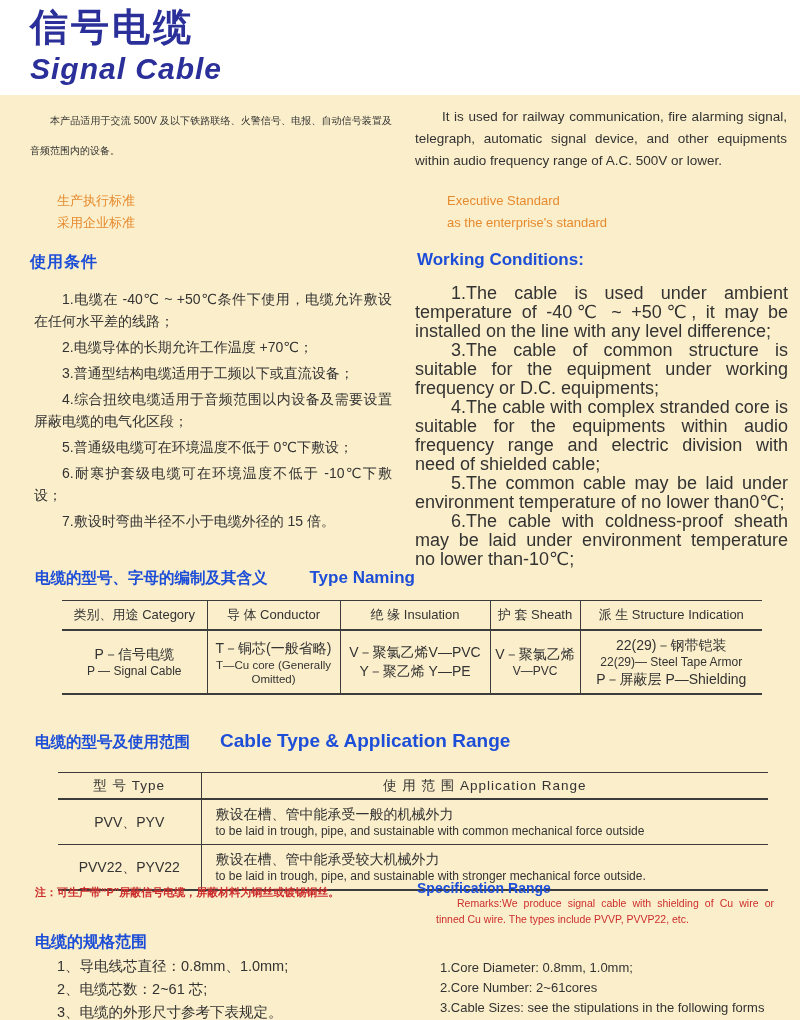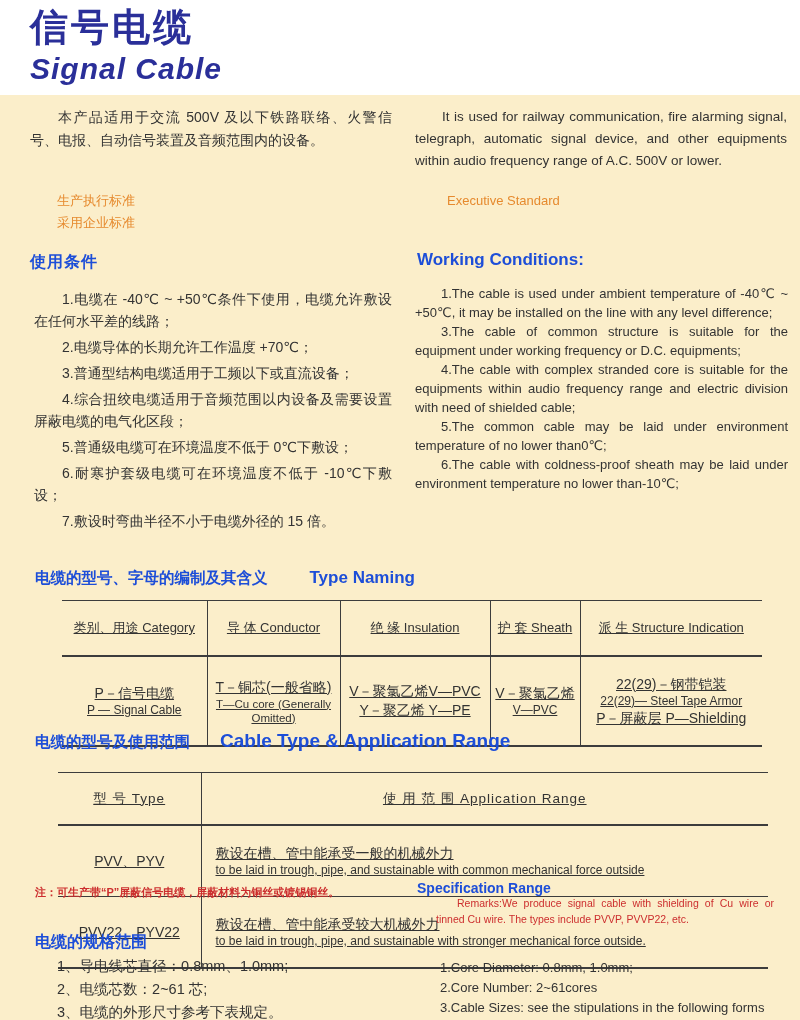--- a/index.html
+++ b/index.html
@@ -6,39 +6,39 @@
   body{
     width:800px;height:1020px;position:relative;overflow:hidden;
     background:#FBEECA;
     font-family:"Liberation Sans","DejaVu Sans",sans-serif;
     color:#333;
   }
   .abs{position:absolute;}
   .white-band{left:0;top:0;width:800px;height:95px;background:#FFFFFF;}
   .title-zh{left:30px;top:2px;font-size:38px;font-weight:bold;color:#2A2F99;letter-spacing:3px;}
   .title-en{left:30px;top:52px;font-size:30px;font-weight:bold;font-style:italic;color:#2A2F99;letter-spacing:1px;}
-  .intro{font-size:14px;line-height:23px;text-align:justify;}
+  .intro{font-size:10px;line-height:30px;text-align:justify;}
   .intro p{margin:0;text-indent:2em;}
   .intro-zh{left:30px;top:106px;width:362px;}
   .intro-en{left:415px;top:106px;width:372px;font-size:13.5px;line-height:22px;}
   .standards{color:#E68A2E;font-size:13px;line-height:22px;}
   .standards p{margin:0;}
   .std-zh{left:57px;top:190px;}
   .std-en{left:447px;top:190px;}
   .sec-head{font-weight:bold;color:#1d4ed8;}
   .wc-head-zh{left:30px;top:252px;font-size:16px;letter-spacing:1px;}
   .wc-head-en{left:417px;top:250px;font-size:17px;}
   .wc-list-zh{left:30px;top:284px;width:366px;font-size:14px;line-height:22px;}
   .wc-list-zh p{margin:4px;text-indent:2em;text-align:justify;}
-  .wc-list-en{left:415px;top:284px;width:373px;font-size:13px;line-height:19px;}
+  .wc-list-en{left:415px;top:284px;width:373px;font-size:18px;line-height:19px;}
   .wc-list-en p{margin:0;text-indent:2em;text-align:justify;}
   .tn-head{left:35px;top:568px;font-size:15.5px;}
   .tn-head .en{font-size:17px;margin-left:42px;}
   .tbl{border-collapse:collapse;table-layout:fixed;}
-  .tbl td{border-right:1.5px solid #3C3C3C;text-align:center;vertical-align:middle;padding:14px 3px;text-decoration:underline;}
+  .tbl td{border-right:1.5px solid #3C3C3C;text-align:center;vertical-align:middle;padding:1px 3px;}
   .tbl td:last-child{border-right:none;}
   .tbl1{left:62px;top:600px;width:700px;border-top:1.5px solid #3C3C3C;border-bottom:2px solid #3C3C3C;}
   .tbl1 thead td{border-bottom:2px solid #3C3C3C;font-size:13px;height:26px;}
   .tbl1 tbody td{height:60px;}
   .zh14{font-size:14px;line-height:19px;}
   .en12{font-size:12px;line-height:15px;}
   .en11{font-size:11.5px;line-height:14px;}
   .ctar-head{left:35px;top:730px;font-size:15.5px;}
   .ctar-head .en{font-size:19px;margin-left:30px;}
   .tbl2{left:58px;top:772px;width:710px;border-top:1.5px solid #3C3C3C;border-bottom:2px solid #3C3C3C;}
@@ -69,20 +69,21 @@
 <div class="abs intro intro-en">
   <p>It is used for railway communication, fire alarming signal, telegraph, automatic signal device, and other equipments within audio frequency range of A.C. 500V or lower.</p>
 </div>
 
 <div class="abs standards std-zh">
   <p>生产执行标准</p>
   <p>采用企业标准</p>
 </div>
 <div class="abs standards std-en">
   <p>Executive Standard</p>
+  <p>as the enterprise's standard</p>
 </div>
 
 <div class="abs sec-head wc-head-zh">使用条件</div>
 <div class="abs sec-head wc-head-en">Working Conditions:</div>
 
 <div class="abs wc-list-zh">
   <p>1.电缆在 -40℃ ~ +50℃条件下使用，电缆允许敷设在任何水平差的线路；</p>
   <p>2.电缆导体的长期允许工作温度 +70℃；</p>
   <p>3.普通型结构电缆适用于工频以下或直流设备；</p>
   <p>4.综合扭绞电缆适用于音频范围以内设备及需要设置屏蔽电缆的电气化区段；</p>

